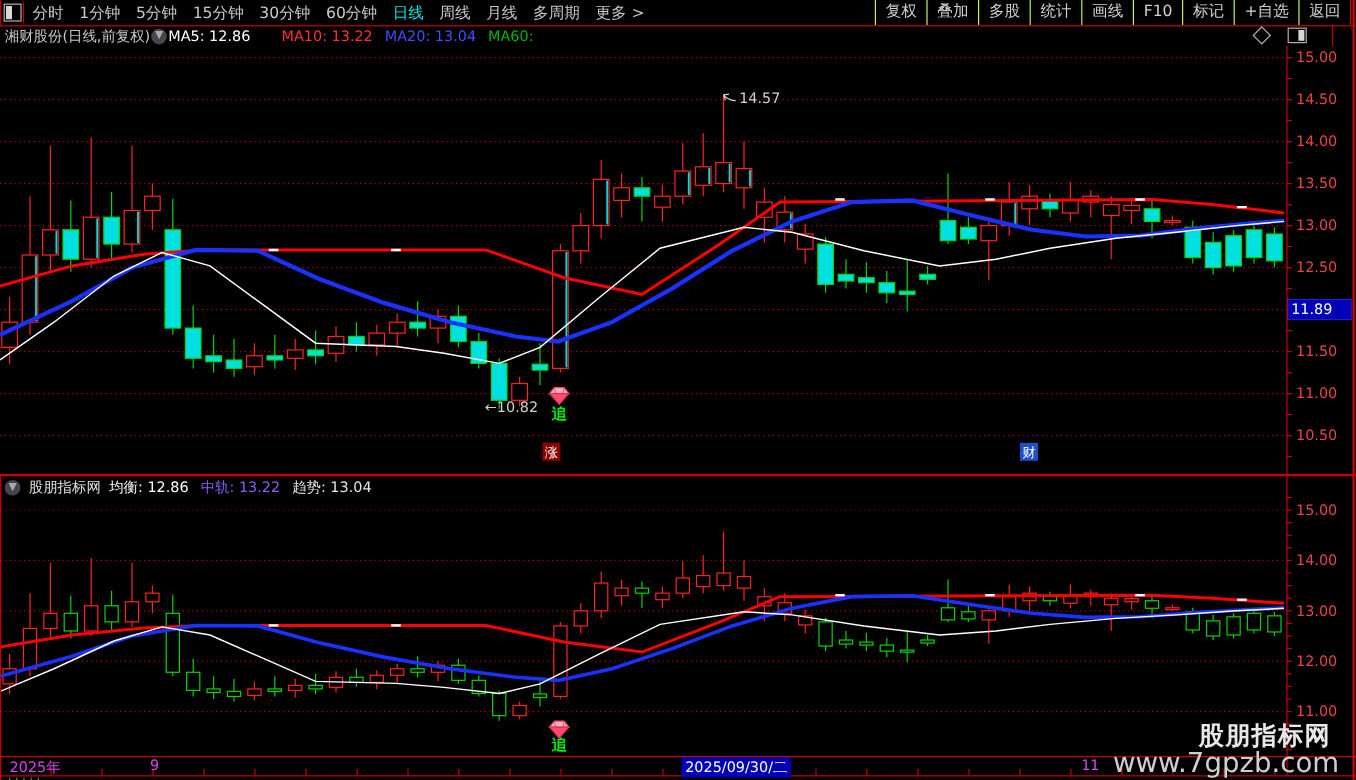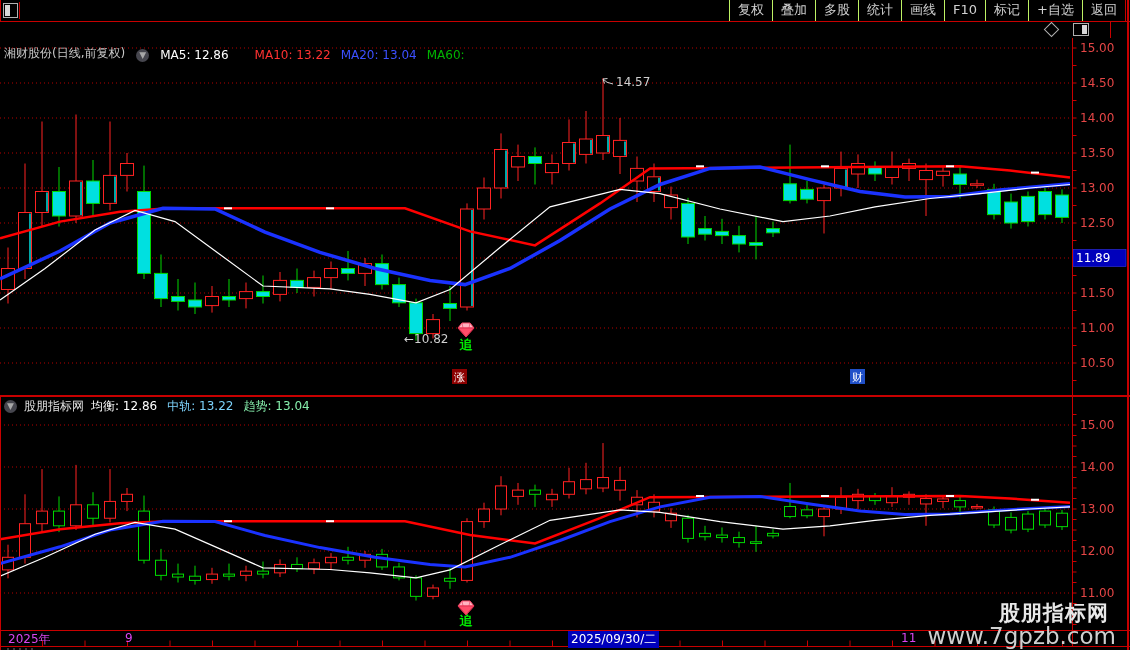--- a/index.html
+++ b/index.html
@@ -11,21 +11,21 @@
   #top-bar{position:absolute;left:0;top:0;width:1130px;height:21px;background:#000;}
   #win-icon{position:absolute;left:3px;top:3px;width:13px;height:13px;border:1px solid #b0b0b0;}
   #win-icon .fillpart{position:absolute;left:1px;top:1px;width:5px;height:11px;background:#d8d8d8;}
   #top-menu-left{position:absolute;left:27px;top:0;height:21px;display:flex;gap:13px;align-items:center;font-size:13px;color:#c8c8c8;white-space:nowrap;}
   #top-menu-left .mi{cursor:default;}
   #top-menu-left .active{color:#00e5e5;}
   #top-menu-right{position:absolute;right:4px;top:0;height:21px;display:flex;font-size:13px;color:#d0d0d0;}
   .tm-btn{padding:0 8px;border-left:1px solid #bef264;line-height:20px;cursor:default;}
   .tm-btn:last-child{border-right:1px solid #c80000;}
   
-  #chart-header{position:absolute;left:4px;top:22px;height:16px;display:flex;align-items:flex-end;gap:11px;font-size:12px;white-space:nowrap;margin-top:24px;}
+  #chart-header{position:absolute;left:4px;top:22px;height:16px;display:flex;align-items:center;gap:1px;font-size:12px;white-space:nowrap;}
   .chev-circle{width:13px;height:13px;border-radius:50%;background:#46464e;color:#a8a8a8;font-size:9px;line-height:12px;text-align:center;}
   #hdr-icons{position:absolute;top:23px;left:1046px;display:flex;gap:16px;align-items:center;}
   #diamond-icon{width:9px;height:9px;border:1px solid #b0b0b0;transform:rotate(45deg);}
   #win-icon2{position:relative;width:14px;height:11px;border:1px solid #b0b0b0;}
   #win-icon2 .fillpart{position:absolute;right:1px;top:1px;width:5px;height:9px;background:#d8d8d8;}
   
   #ind-header{position:absolute;left:4px;top:399px;height:15px;display:flex;align-items:center;gap:7px;font-size:12px;white-space:nowrap;z-index:3;}
   
   #wm1{position:absolute;right:21px;top:599px;font-size:21px;font-weight:bold;color:#e8e8e8;z-index:6;letter-spacing:1px;}
   #wm2{position:absolute;right:14px;top:623px;font-size:23px;color:#cfcfcf;z-index:6;}
@@ -36,20 +36,33 @@
   text{font-family:"DejaVu Sans",sans-serif;}
 </style>
 </head>
 <body>
 
 <div id="top-bar">
   <div id="win-icon">
       <div class="fillpart"></div>
     </div>
   <div class="vline" style="left:19px;top:2px;width:1px;height:17px;"></div>
+  <div id="top-menu-left">
+      <span class="mi">分时</span>
+      <span class="mi">1分钟</span>
+      <span class="mi">5分钟</span>
+      <span class="mi">15分钟</span>
+      <span class="mi">30分钟</span>
+      <span class="mi">60分钟</span>
+      <span class="mi active">日线</span>
+      <span class="mi">周线</span>
+      <span class="mi">月线</span>
+      <span class="mi">多周期</span>
+      <span class="mi">更多 &gt;</span>
+    </div>
   <div id="top-menu-right">
       <span class="tm-btn">复权</span>
       <span class="tm-btn">叠加</span>
       <span class="tm-btn">多股</span>
       <span class="tm-btn">统计</span>
       <span class="tm-btn">画线</span>
       <span class="tm-btn">F10</span>
       <span class="tm-btn">标记</span>
       <span class="tm-btn">+自选</span>
       <span class="tm-btn">返回</span>
@@ -410,22 +423,22 @@
       <text x="857.5" y="343" fill="#ffffff" font-size="11" text-anchor="middle">财</text>
     </g>
   </svg>
 
 <div class="hline" style="left:0;top:395px;width:1130px;height:2px;"></div>
 <div id="ind-header">
   <span class="chev-circle">▼</span>
   <span style="color:#e0e0e0;">股朋指标网</span>
   <span id="ind-values" style="display:flex;gap:10px;">
       <span style="color: rgb(255, 255, 255);">均衡: 12.86</span>
-      <span style="color: #7dd3fc;">中轨: 13.22</span>
-      <span style="color: #86efac;">趋势: 13.04</span>
+      <span style="color: #8b5cf6;">中轨: 13.22</span>
+      <span style="color: #e5e5e5;">趋势: 13.04</span>
     </span>
 </div>
 <svg id="bottom-chart" width="1130" height="233" style="top:397px;">
     <line x1="0" y1="28" x2="1071" y2="28" stroke="#b40000" stroke-width="1" stroke-dasharray="1 3"></line>
     <line x1="0" y1="70" x2="1071" y2="70" stroke="#b40000" stroke-width="1" stroke-dasharray="1 3"></line>
     <line x1="0" y1="112" x2="1071" y2="112" stroke="#b40000" stroke-width="1" stroke-dasharray="1 3"></line>
     <line x1="0" y1="154" x2="1071" y2="154" stroke="#b40000" stroke-width="1" stroke-dasharray="1 3"></line>
     <line x1="0" y1="196" x2="1071" y2="196" stroke="#b40000" stroke-width="1" stroke-dasharray="1 3"></line>
     <line x1="1072" y1="17.5" x2="1076.5" y2="17.5" stroke="#c80000"></line>
     <line x1="1072" y1="28" x2="1076.5" y2="28" stroke="#c80000"></line>

